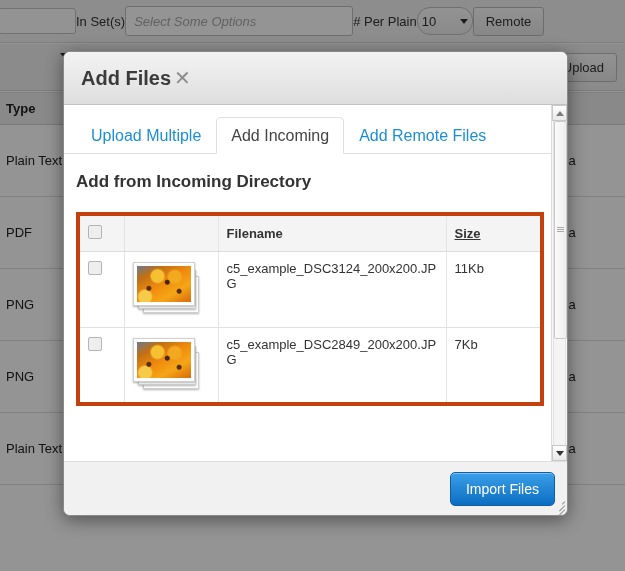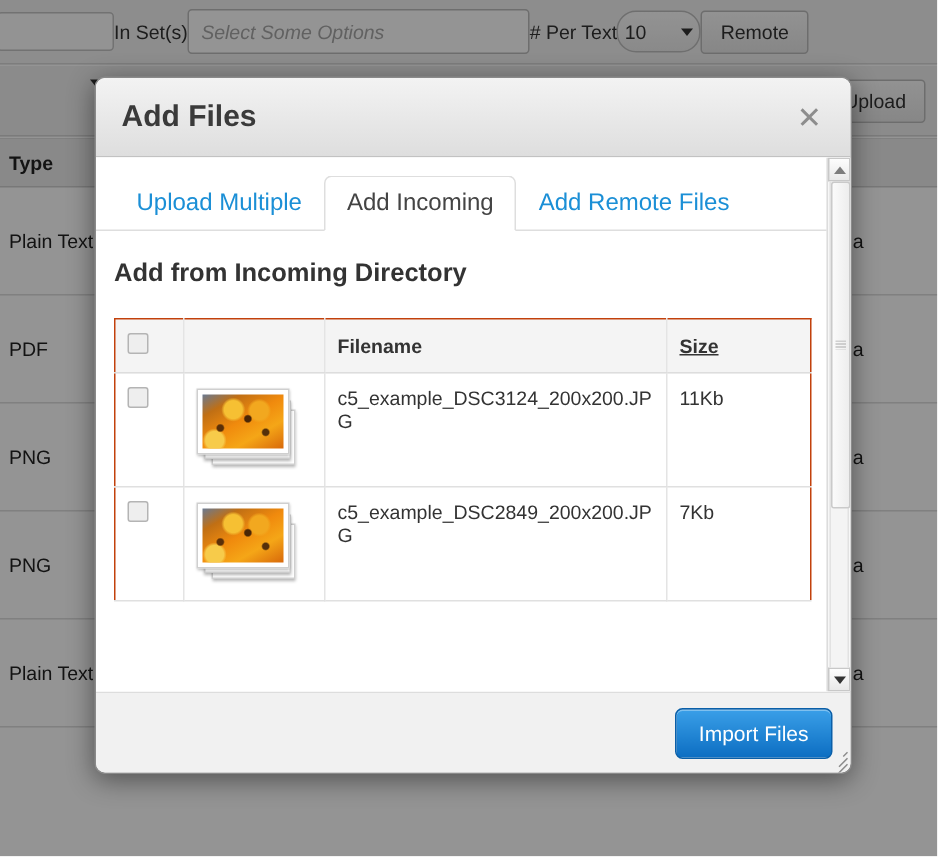--- a/index.html
+++ b/index.html
@@ -160,21 +160,20 @@
     display: flex;
     flex-direction: column;
   }
   .modal-header {
     height: 53px;
     background: linear-gradient(#f3f3f3, #dedede);
     border-bottom: 1px solid #c2c2c2;
     border-radius: 6px 6px 0 0;
     display: flex;
     align-items: center;
-    justify-content: space-between;
     padding: 0 16px 0 17px;
     flex: 0 0 auto;
   }
   .modal-title {
     font-size: 20px;
     font-weight: bold;
     color: #3a3a3a;
   }
   .modal-close {
     font-size: 20px;
@@ -233,21 +232,21 @@
     font-weight: bold;
     color: #333;
     margin: 18px 0 9px 12px;
   }
 
   
   .file-table {
     width: 464px;
     margin-left: 12px;
     border-collapse: collapse;
-    border: 1px solid #c2410c;
+    border: 4px solid #c2410c;
     font-size: 13px;
     table-layout: fixed;
     margin-top: 20px;
   }
   .file-table th {
     background: #f4f4f4;
     text-align: left;
     font-weight: bold;
     font-size: 13px;
     color: #333;
@@ -407,21 +406,21 @@
 <div id="page-root">
 
   <div class="bg-layer">
 
     <div class="bg-toolbar">
       <div class="bg-input-blank"></div>
       <div class="bg-label">In Set(s)</div>
       <div class="bg-multiselect">
         <span>Select Some Options</span>
       </div>
-      <div class="bg-label"># Per Text</div>
+      <div class="bg-label"># Per Plain</div>
       <div class="bg-select">
         <span>10</span>
         <span class="caret-dn"></span>
       </div>
       <div class="bg-btn">Remote</div>
     </div>
 
     <div class="bg-toolbar2">
       <div class="bg-caret-wrap">
         <span class="caret-dn"></span>

